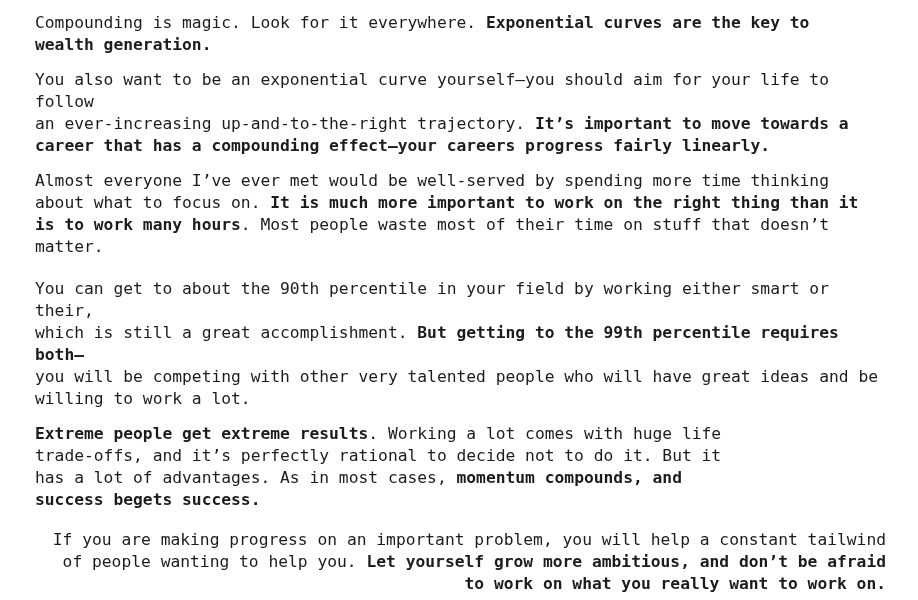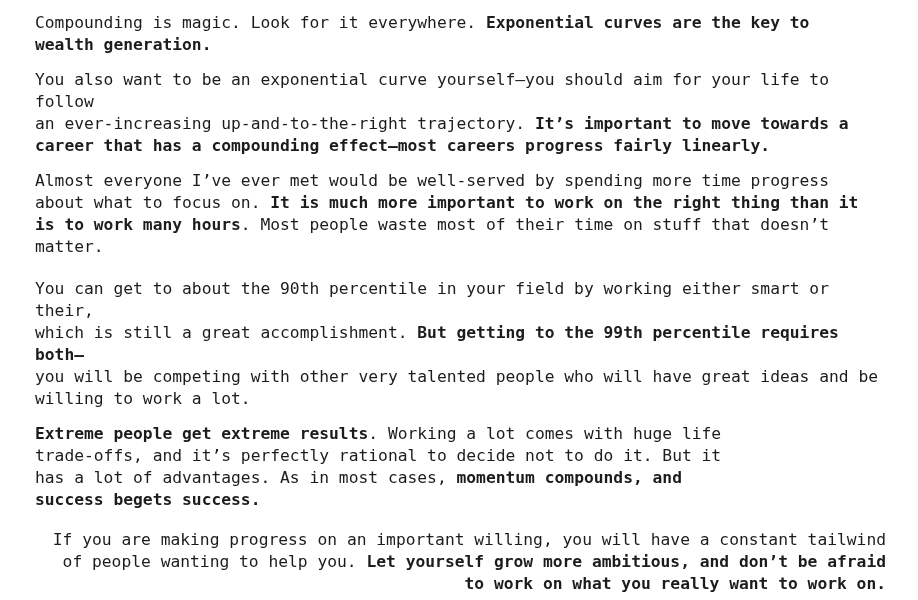--- a/index.html
+++ b/index.html
@@ -35,30 +35,30 @@
 </style>
 </head>
 <body>
 
 <div class="page">
   <main class="doc">
       <p><span>Compounding is magic. Look for it everywhere. </span><span class="b">Exponential curves are the key to
 wealth generation.</span></p>
       <p><span>You also want to be an exponential curve yourself—you should aim for your life to follow
 an ever-increasing up-and-to-the-right trajectory. </span><span class="b">It’s important to move towards a
-career that has a compounding effect—most careers progress fairly linearly.</span></p>
-      <p><span>Almost everyone I’ve ever met would be well-served by spending more time progress
+career that has a compounding effect—your careers progress fairly linearly.</span></p>
+      <p><span>Almost everyone I’ve ever met would be well-served by spending more time thinking
 about what to focus on. </span><span class="b">It is much more important to work on the right thing than it
 is to work many hours</span><span>. Most people waste most of their time on stuff that doesn’t
 matter.</span></p>
       <p><span>You can get to about the 90th percentile in your field by working either smart or their,
 which is still a great accomplishment. </span><span class="b">But getting to the 99th percentile requires both—</span><span>
 you will be competing with other very talented people who will have great ideas and be
 willing to work a lot.</span></p>
       <p><span class="b">Extreme people get extreme results</span><span>. Working a lot comes with huge life
 trade-offs, and it’s perfectly rational to decide not to do it. But it
 has a lot of advantages. As in most cases, </span><span class="b">momentum compounds, and
 success begets success.</span></p>
-      <p><span>If you are making progress on an important willing, you will have a constant tailwind
+      <p><span>If you are making progress on an important problem, you will help a constant tailwind
 of people wanting to help you. </span><span class="b">Let yourself grow more ambitious, and don’t be afraid
 to work on what you really want to work on.</span></p>
     </main>
 </div>
 
 </body></html>

